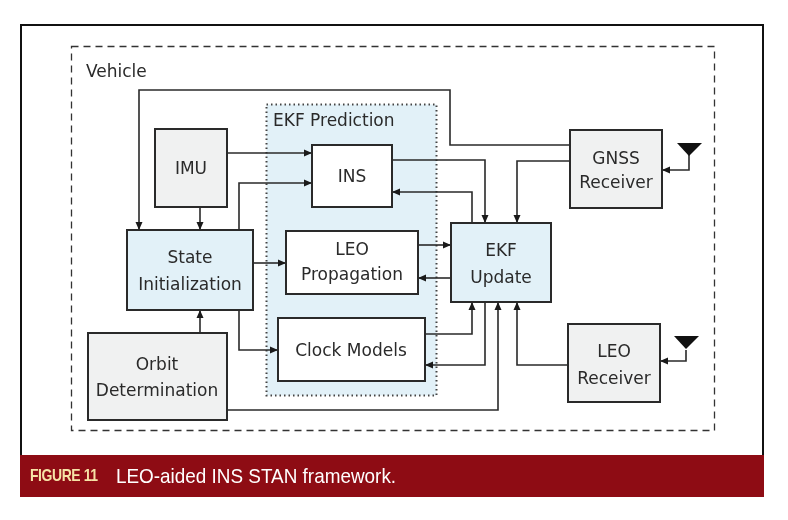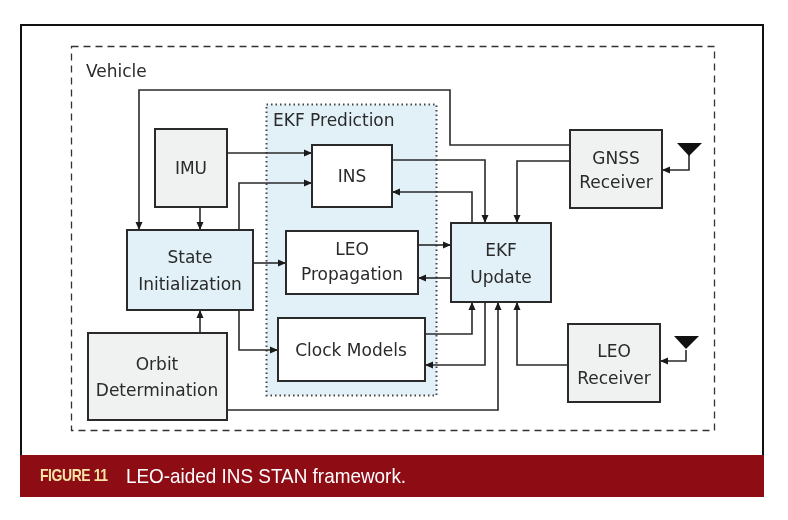--- a/index.html
+++ b/index.html
@@ -1,18 +1,18 @@
 <!DOCTYPE html>
 <html><head>
 <meta charset="utf-8">
 <style>
   html, body { margin: 0; padding: 0; background: #ffffff; }
   body { width: 788px; height: 520px; position: relative; overflow: hidden; font-family: "DejaVu Sans", sans-serif; }
   #frame { position: absolute; left: 20px; top: 24px; width: 744px; height: 431px; border: 2px solid #111; border-bottom: none; background: #fff; box-sizing: border-box; }
-  #caption { position: absolute; left: 20px; top: 455px; width: 744px; height: 42px; background: #8e0c14; box-sizing: border-box; display: flex; align-items: center; padding-left: 20px; }
+  #caption { position: absolute; left: 20px; top: 455px; width: 744px; height: 42px; background: #8e0c14; box-sizing: border-box; display: flex; align-items: center; padding-left: 10px; }
   #caption .fig-label { color: #f6e3a6; font-family: "Liberation Sans", sans-serif; font-weight: bold; font-size: 17px; letter-spacing: -0.5px; transform: scaleX(0.82); transform-origin: left center; display: inline-block; width: 86px; white-space: nowrap; }
   #caption .fig-text { color: #ffffff; font-family: "Liberation Sans", sans-serif; font-size: 21px; transform: scaleX(0.9); transform-origin: left center; display: inline-block; white-space: nowrap; }
   svg#diagram { position: absolute; left: 0; top: 0; }
   .box-label { font-family: "DejaVu Sans", sans-serif; font-size: 17px; fill: #2a2a2a; text-anchor: middle; }
   .region-label { font-family: "DejaVu Sans", sans-serif; font-size: 17px; fill: #2a2a2a; }
 </style>
 </head>
 <body>
 
 <div id="frame"></div>

